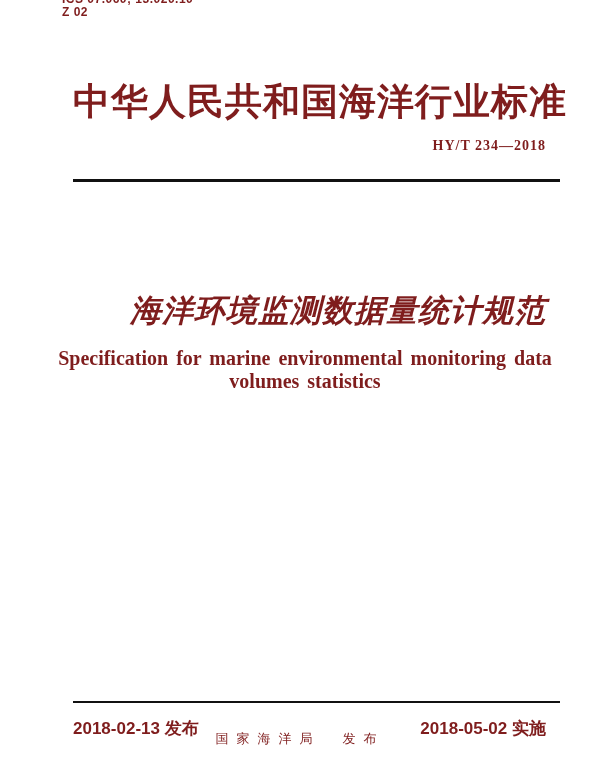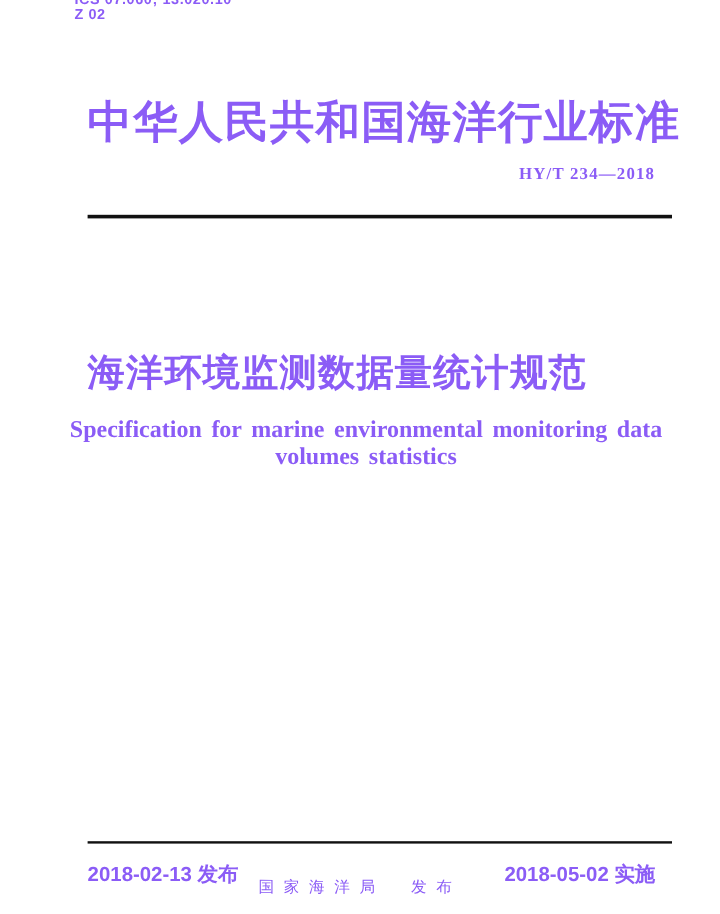--- a/index.html
+++ b/index.html
@@ -4,21 +4,21 @@
 <style>
   * { margin: 0; padding: 0; box-sizing: border-box; }
   html, body { background: #e8e8e8; }
   .page {
     position: relative;
     width: 600px;
     height: 762px;
     background: #ffffff;
     overflow: hidden;
     font-family: "Liberation Sans", sans-serif;
-    color: #8b5cf6;
+    color: #7f1d1d;
   }
 
   
   .ics-block {
     position: absolute;
     top: -7px;
     left: 62px;
     font-size: 12px;
     font-weight: bold;
     line-height: 13px;
@@ -76,25 +76,26 @@
     width: 487px;
     height: 3px;
     background: #111111;
   }
 
   .main-title {
     position: absolute;
     top: 290px;
     left: 73px;
     right: 54px;
-    text-align: left;
+    text-align: right;
     font-size: 31px;
     font-weight: bold;
     letter-spacing: 1px;
     white-space: nowrap;
+    font-style: italic;
   }
 
   .sub-title {
     position: absolute;
     top: 347px;
     left: 40px;
     right: 30px;
     text-align: center;
     font-family: "Liberation Serif", serif;
     font-weight: bold;

